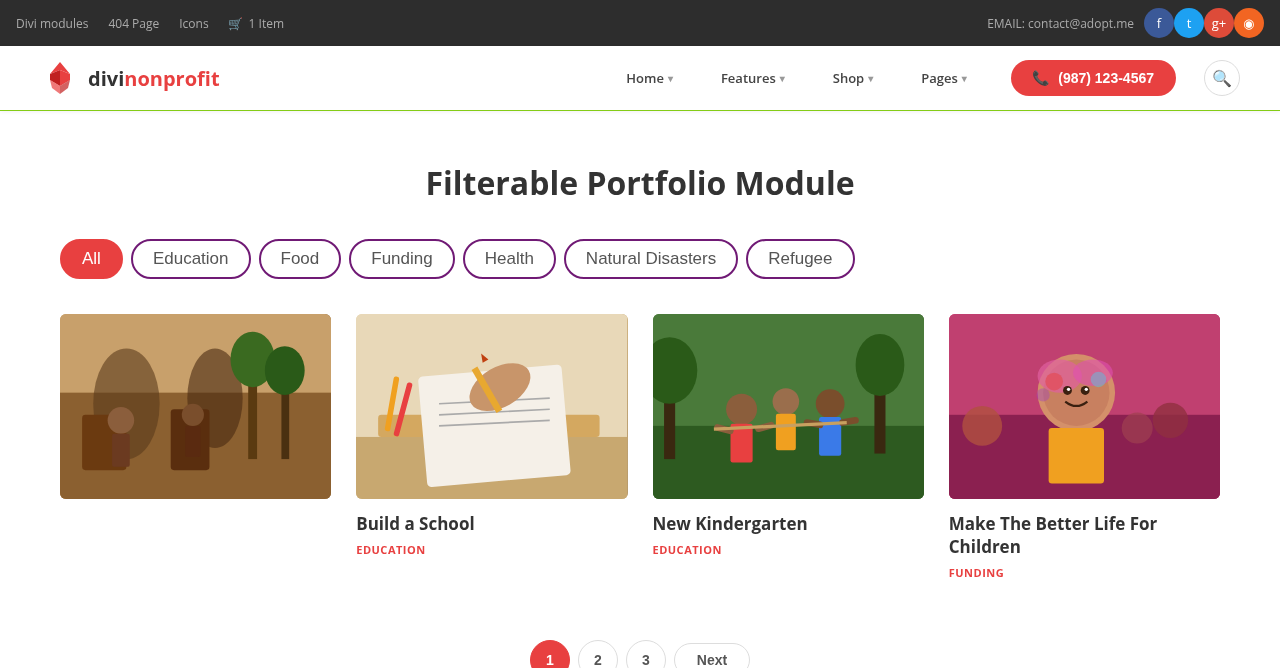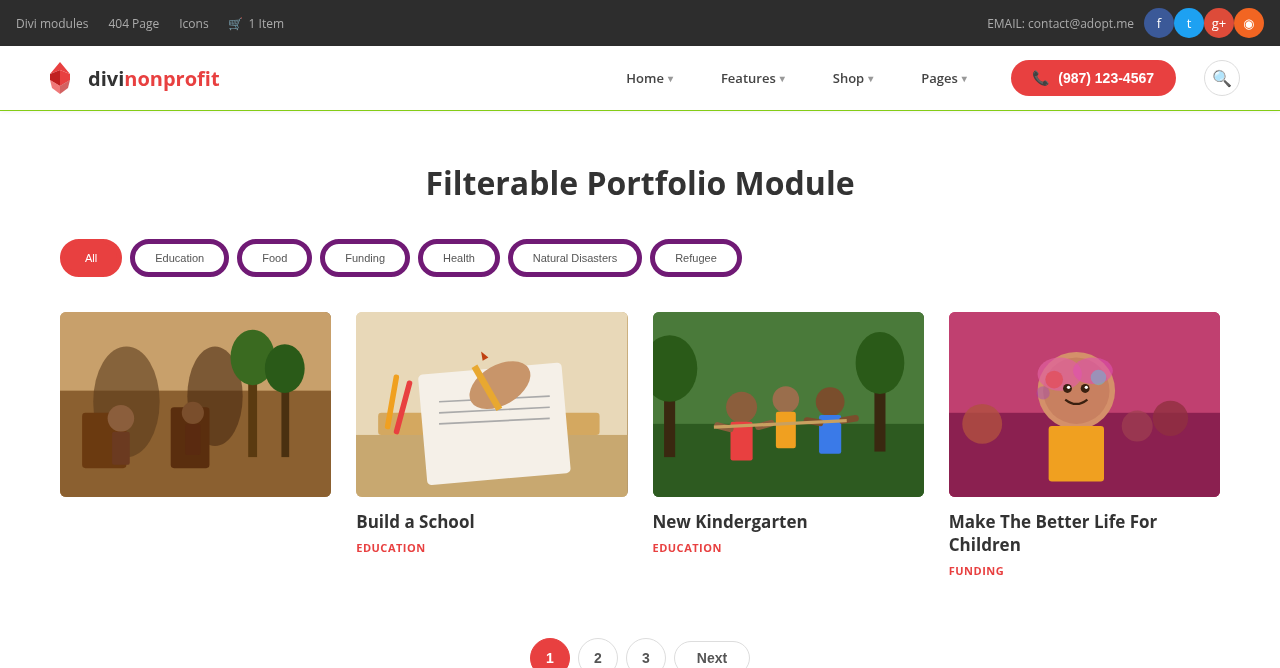--- a/index.html
+++ b/index.html
@@ -140,24 +140,24 @@
     
     .filter-tabs {
       display: flex;
       gap: 8px;
       margin-bottom: 35px;
       flex-wrap: wrap;
     }
     .filter-tab {
       padding: 8px 20px;
       border-radius: 25px;
-      border: 5px solid #701a75;
+      border: 2px solid #701a75;
       background: #fff;
       color: #555;
-      font-size: 11px;
+      font-size: 17px;
       cursor: pointer;
       font-weight: 500;
     }
     .filter-tab.active {
       background: #e84040;
       color: #fff;
       border-color: #e84040;
     }
 
     

